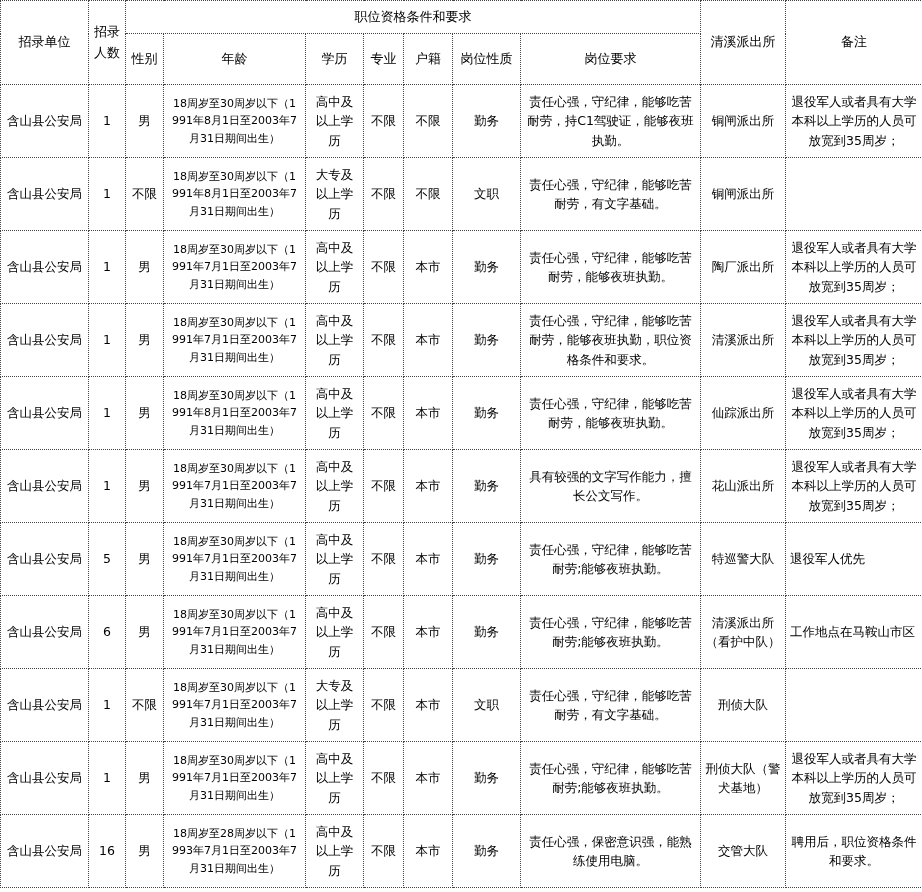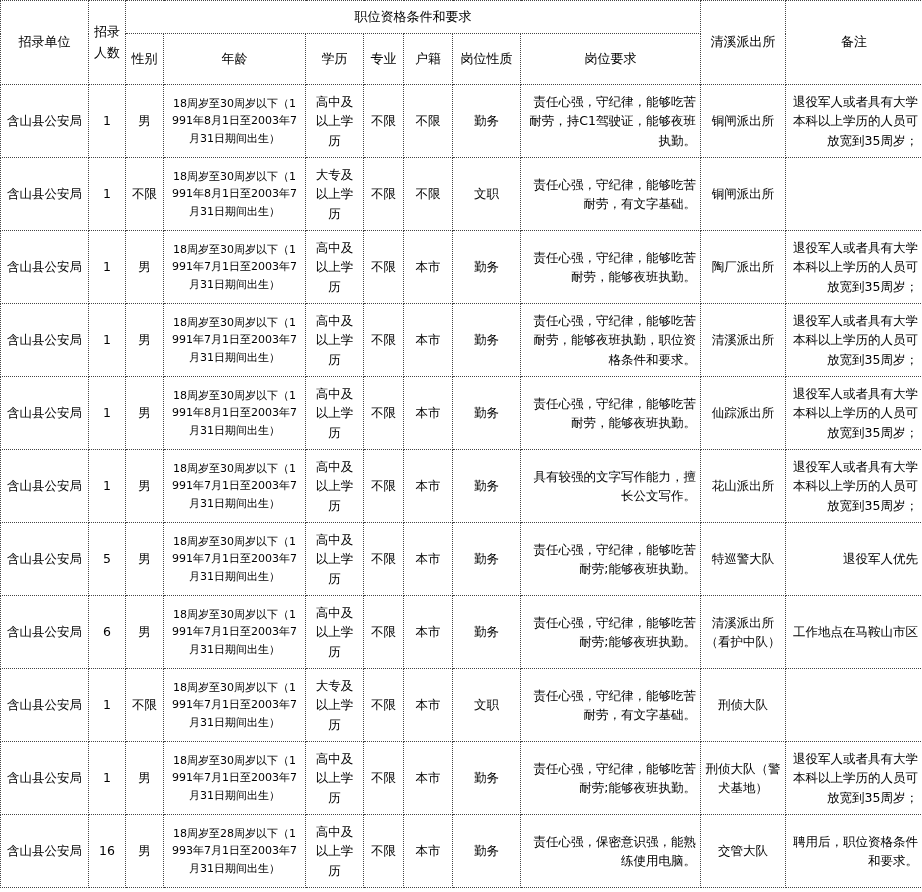--- a/index.html
+++ b/index.html
@@ -30,22 +30,22 @@
     overflow: hidden;
     word-break: break-all;
   }
   thead th {
     font-weight: normal;
     font-size: 13px;
   }
   thead tr.h1 { height: 33px; }
   thead tr.h2 { height: 51px; }
   tbody tr { height: 73px; }
-  td.col-requirements, td.col-remarks { text-align: right; }
-  td.align-center { text-align: right; }
+  td.col-requirements, td.col-remarks { text-align: center; }
+  td.align-center { text-align: left; }
   td.col-unit { font-size: 12.5px; margin-left: 9px; }
   td.col-age { font-size: 11px; padding: 2px 6px; }
 </style>
 </head>
 <body>
 
 <div id="sheet">
   <table>
     <colgroup>
       <col style="width:88px">

